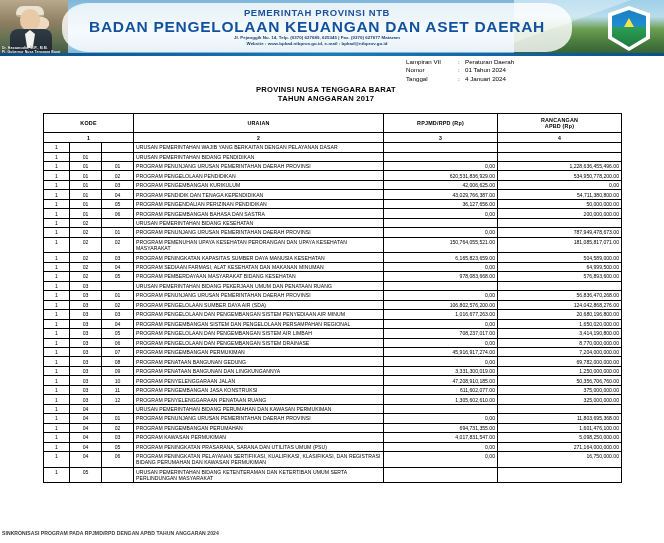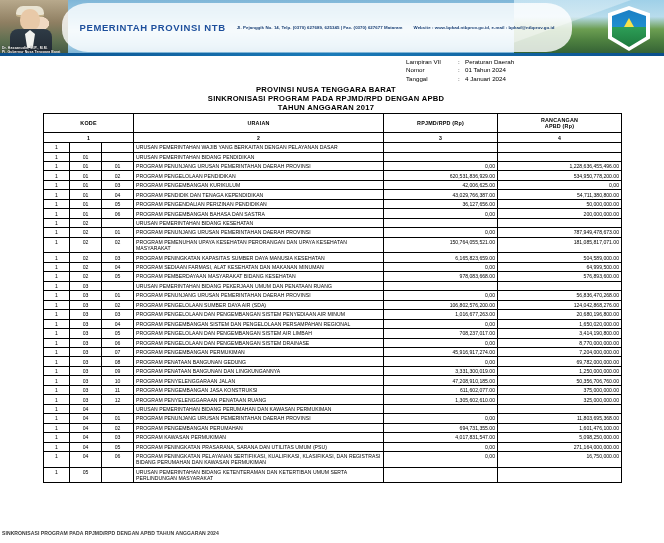--- a/index.html
+++ b/index.html
@@ -61,22 +61,22 @@
   .lh-scenery-right {
     position: absolute; right: 0; top: 0; width: 150px; height: 56px;
     background:
       linear-gradient(160deg, rgba(255,255,255,.35) 0 38%, rgba(255,255,255,0) 39%),
       linear-gradient(180deg,#9fd0e8 0%, #b8dcec 30%, #6c9e52 52%, #4e8140 72%, #2f5c33 100%);
   }
   .lh-center {
     position: absolute; left: 62px; right: 92px; top: 3px; bottom: 4px;
     background: rgba(255,255,255,0.80);
     border-radius: 26px / 22px;
-    display: flex; flex-direction: row;
-    align-items: center; justify-content: center; gap: 11px;
+    display: flex; flex-direction: column;
+    align-items: center; justify-content: center;
   }
   .lh-l1 {
     font-size: 9.5px; font-weight: bold; color: #1d4f9c;
     letter-spacing: .6px; line-height: 10px;
   }
   .lh-l2 {
     font-size: 15.5px; font-weight: bold; color: #12519e;
     letter-spacing: .7px; line-height: 17px;
     white-space: nowrap;
   }
@@ -194,20 +194,21 @@
     <div class="lh-caption">
       <div>Dr. Hassanudin, S.IP., M.M.</div>
       <div>Pj. Gubernur Nusa Tenggara Barat</div>
     </div>
   </div>
 
   <div class="lh-scenery-right"></div>
 
   <div class="lh-center">
     <div class="lh-l1">PEMERINTAH PROVINSI NTB</div>
+    <div class="lh-l2">BADAN PENGELOLAAN KEUANGAN DAN ASET DAERAH</div>
     <div class="lh-l3">Jl. Pejanggik No. 14, Telp. (0370) 627689, 625345 | Fax. (0370) 627677 Mataram</div>
     <div class="lh-l3">Website : www.bpkad.ntbprov.go.id, e-mail : bpkad@ntbprov.go.id</div>
   </div>
 
   <div class="lh-logo">
     <div class="lh-logo-inner">
       <div class="star"></div>
     </div>
   </div>
   <div class="lh-bottom-rule"></div>
@@ -226,21 +227,20 @@
   </div>
   <div class="lampiran-row">
     <span class="lampiran-label">Tanggal</span>
     <span class="lampiran-colon">:</span>
     <span class="lampiran-val">4 Januari 2024</span>
   </div>
 </div>
 
 <div class="doc-title">
   <div>PROVINSI NUSA TENGGARA BARAT</div>
-  <div>SINKRONISASI PROGRAM PADA RPJMD/RPD DENGAN APBD</div>
   <div>TAHUN ANGGARAN 2017</div>
 </div>
 
 <div class="table-wrap">
   <table class="sync">
     <colgroup>
       <col class="c1">
         <col class="c2">
         <col class="c3">
         <col class="c4">

